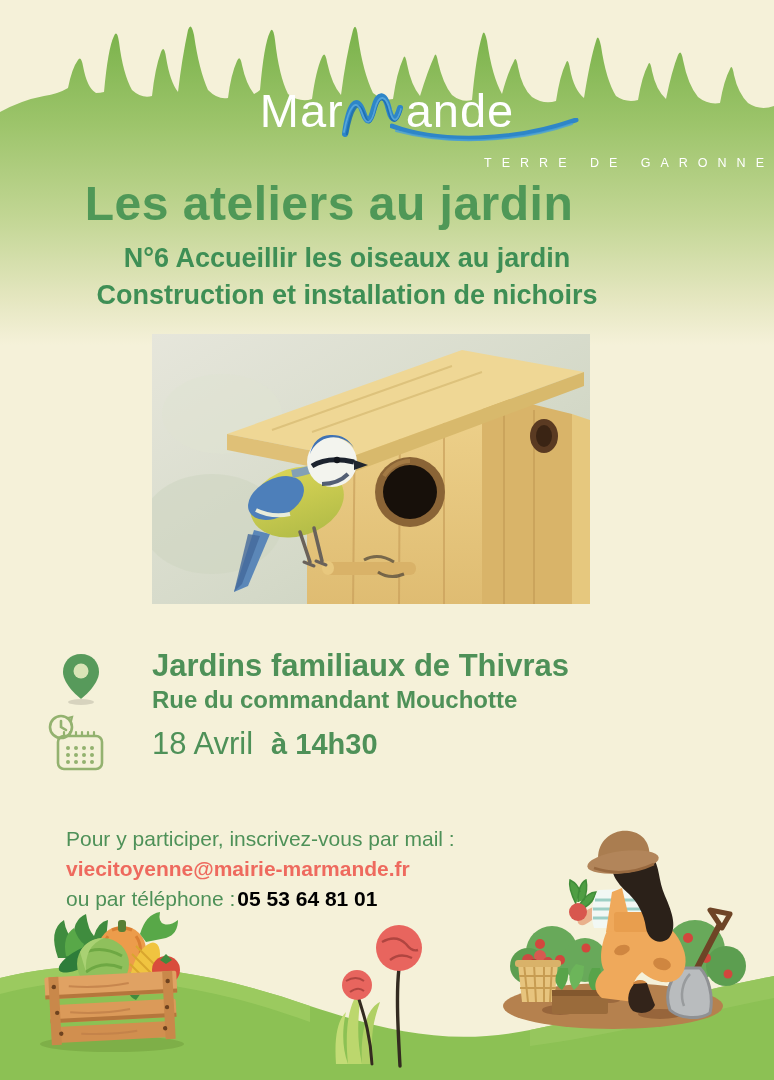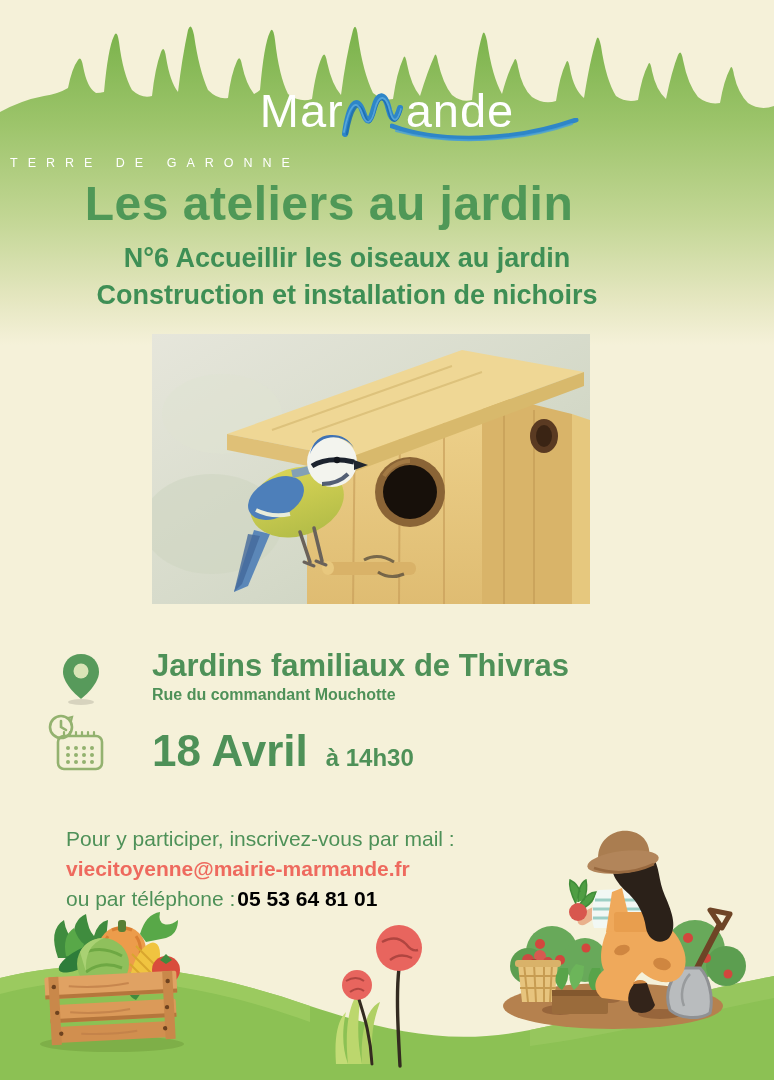--- a/index.html
+++ b/index.html
@@ -1,44 +1,44 @@
 <!DOCTYPE html>
 <html><head>
 <meta charset="utf-8">
 <style>
   html,body{margin:0;padding:0;}
   body{width:774px;height:1080px;background:#e9e6cf;font-family:"Liberation Sans",sans-serif;}
   .poster{position:relative;width:774px;height:1080px;background:#f5f1d9;overflow:hidden;}
 
   
   .grass-header{position:absolute;top:0;left:0;width:774px;height:345px;}
-  .logo{position:absolute;top:78px;left:0;width:774px;text-align:left;z-index:3;}
+  .logo{position:absolute;top:78px;left:0;width:774px;text-align:right;z-index:3;}
   .logo-line{display:flex;justify-content:center;align-items:flex-end;position:relative;height:62px;}
   .logo-text{color:#fff;font-size:47px;font-weight:400;letter-spacing:1px;line-height:58px;}
   .logo-m{width:72px;height:58px;margin:0 -5px;flex:0 0 auto;}
   .logo-swoosh{position:absolute;left:390px;top:40px;width:190px;height:26px;}
   .tagline{margin-top:16px;color:#fff;font-size:12.5px;font-weight:400;letter-spacing:10px;text-indent:10px;}
 
   .title{position:absolute;top:176px;left:0;width:658px;text-align:center;z-index:3;
          color:#4f9857;font-size:48px;font-weight:bold;letter-spacing:0.5px;margin:0;}
   .subtitle{position:absolute;top:240px;left:0;width:694px;text-align:center;z-index:3;
             color:#3e8f55;font-size:27px;font-weight:bold;line-height:37px;}
 
   
   .photo{position:absolute;left:152px;top:334px;width:438px;height:270px;z-index:2;}
   .photo svg{display:block;}
 
   
   .pin-wrap{position:absolute;left:62px;top:652px;width:40px;height:54px;}
   .loc-name{position:absolute;left:152px;top:648px;color:#4e9158;font-size:31px;font-weight:600;}
-  .loc-addr{position:absolute;left:152px;top:686px;color:#4e9158;font-size:16px;font-weight:600;}
+  .loc-addr{position:absolute;left:152px;top:686px;color:#4e9158;font-size:24px;font-weight:600;}
   .cal-wrap{position:absolute;left:46px;top:712px;width:64px;height:64px;}
   .date-row{position:absolute;left:152px;top:726px;display:flex;align-items:baseline;gap:18px;color:#4e9158;}
-  .date-day{font-size:44px;font-weight:700;}
-  .date-time{font-size:24px;font-weight:600;}
+  .date-day{font-size:31px;font-weight:400;}
+  .date-time{font-size:29px;font-weight:600;}
 
   
   .contact{position:absolute;left:66px;top:824px;z-index:4;font-size:21px;line-height:30px;color:#4e9158;}
   .contact .intro{font-weight:500;}
   .contact .email{color:#ee6a5e;font-weight:bold;}
   .phone-line{display:flex;gap:2px;}
   .phone-num{color:#000000;font-weight:bold;}
 
   
   .footer-scene{position:absolute;left:0;top:818px;width:774px;height:262px;z-index:1;}

